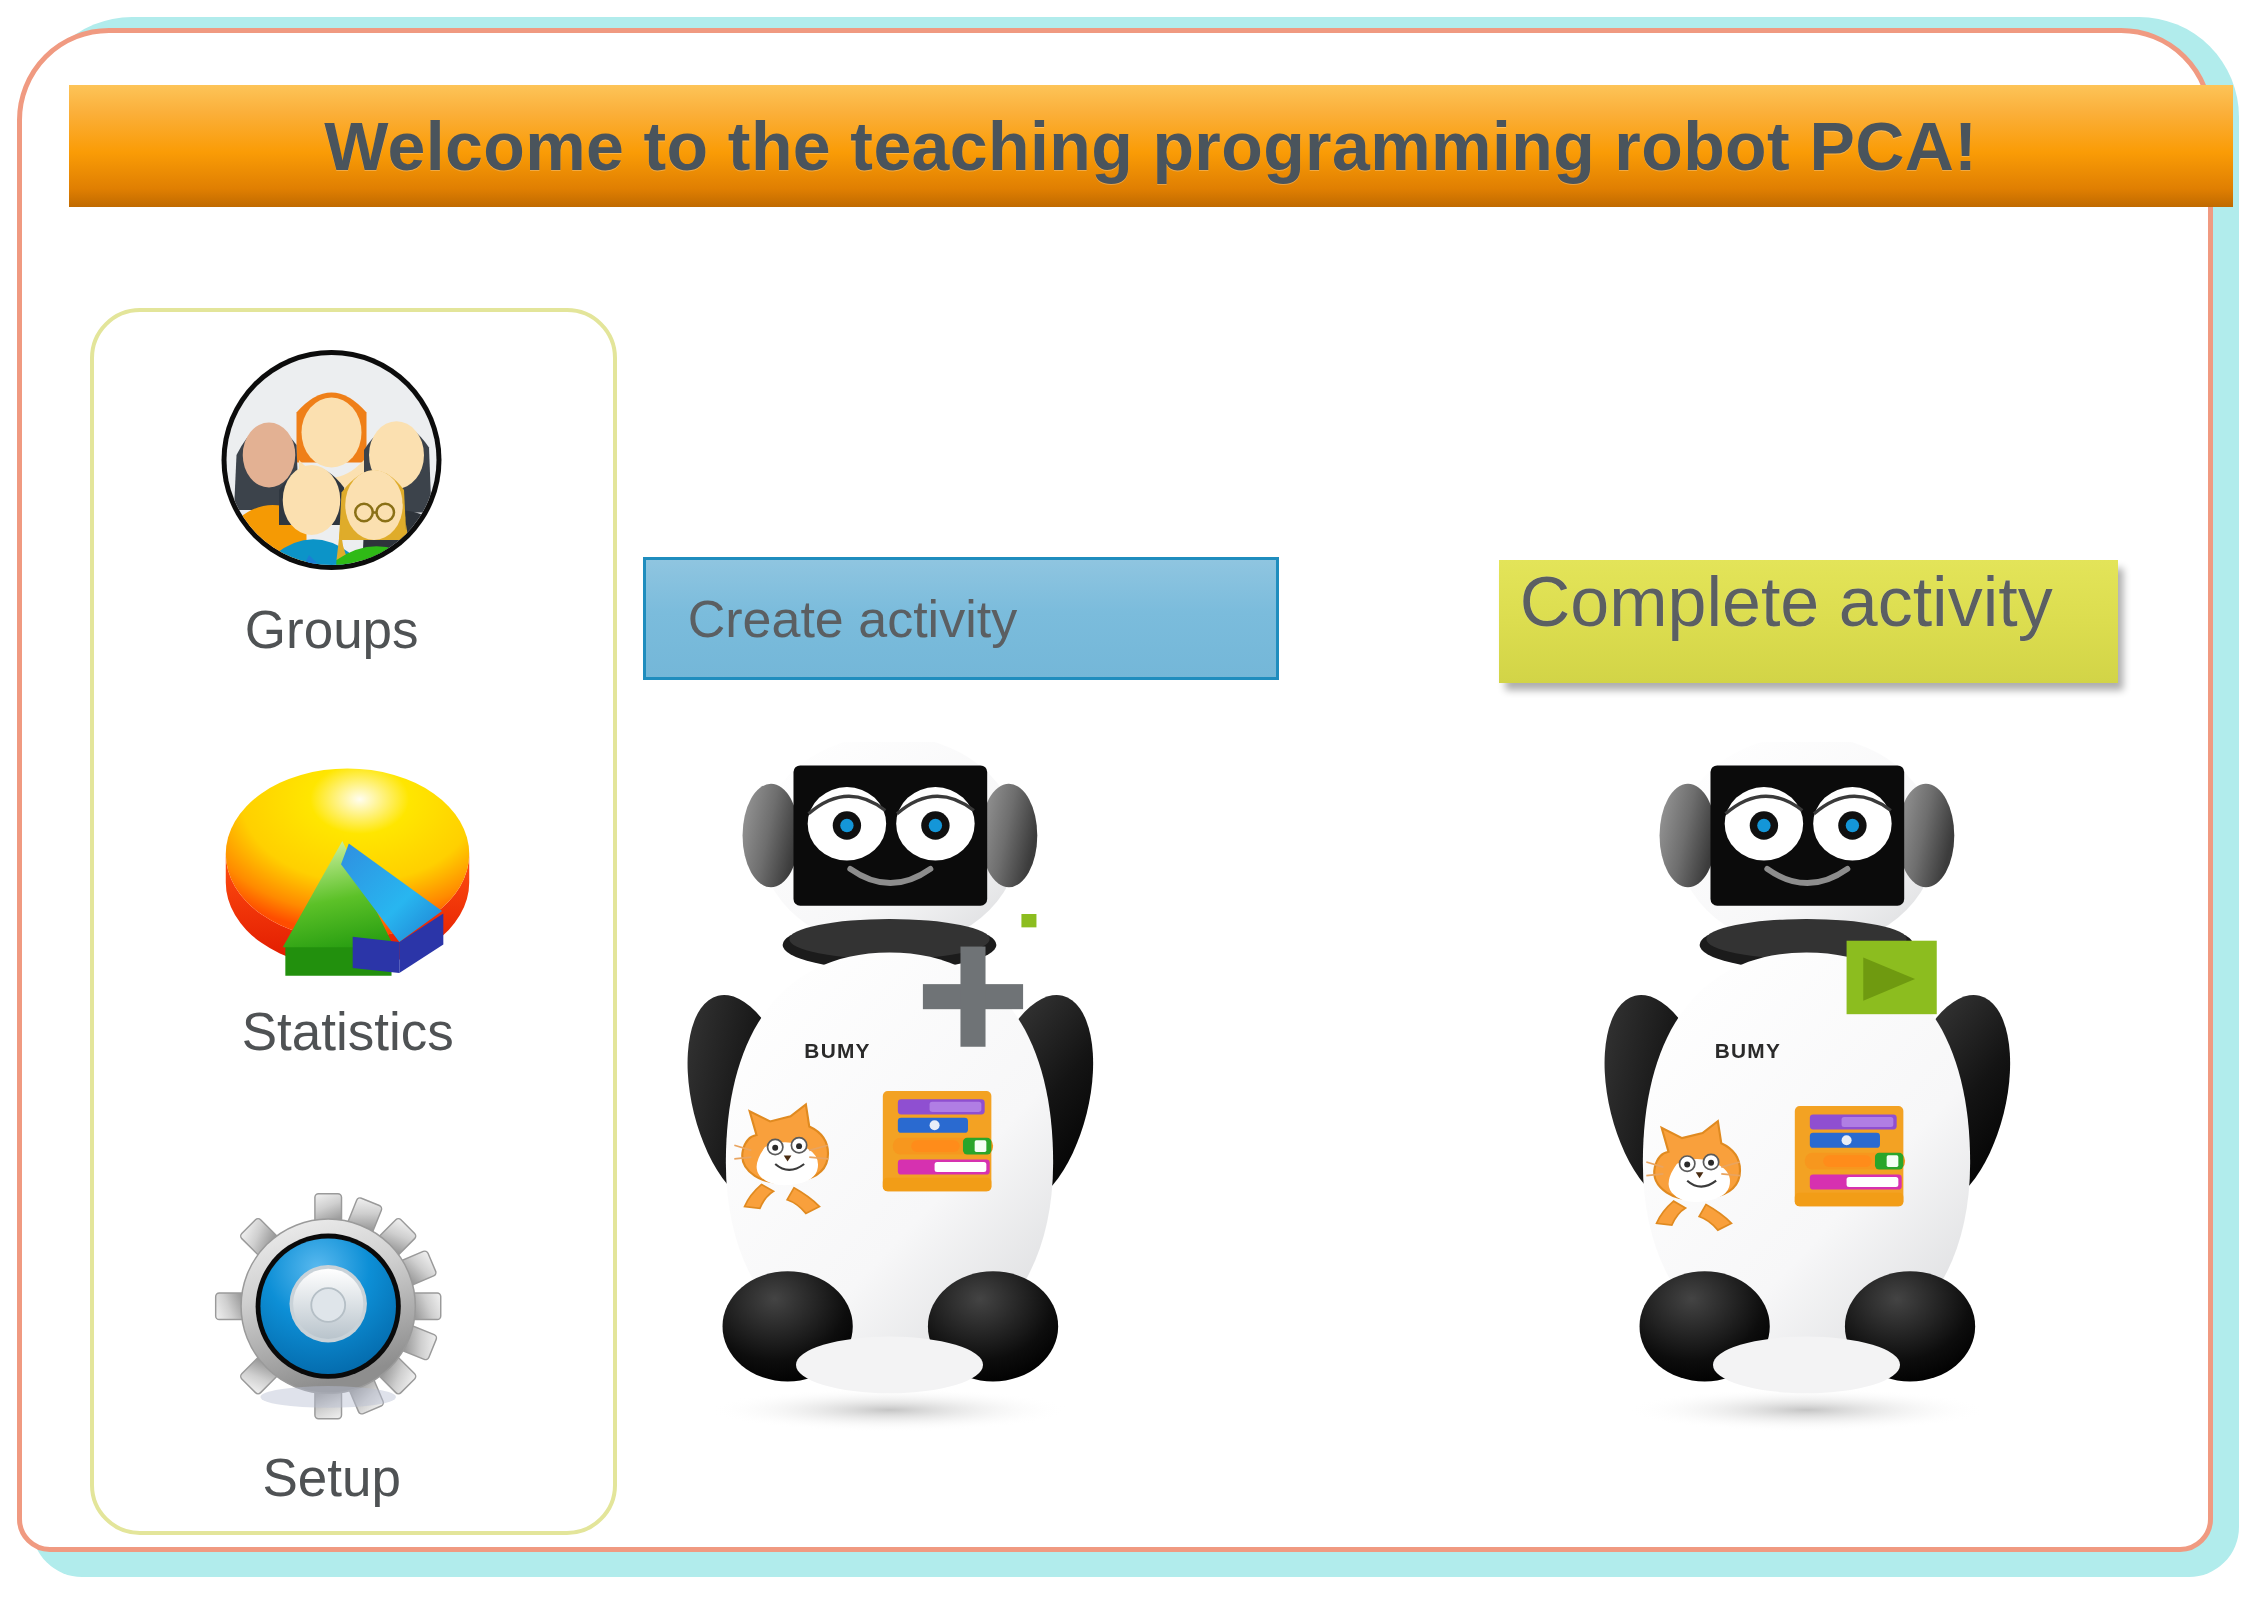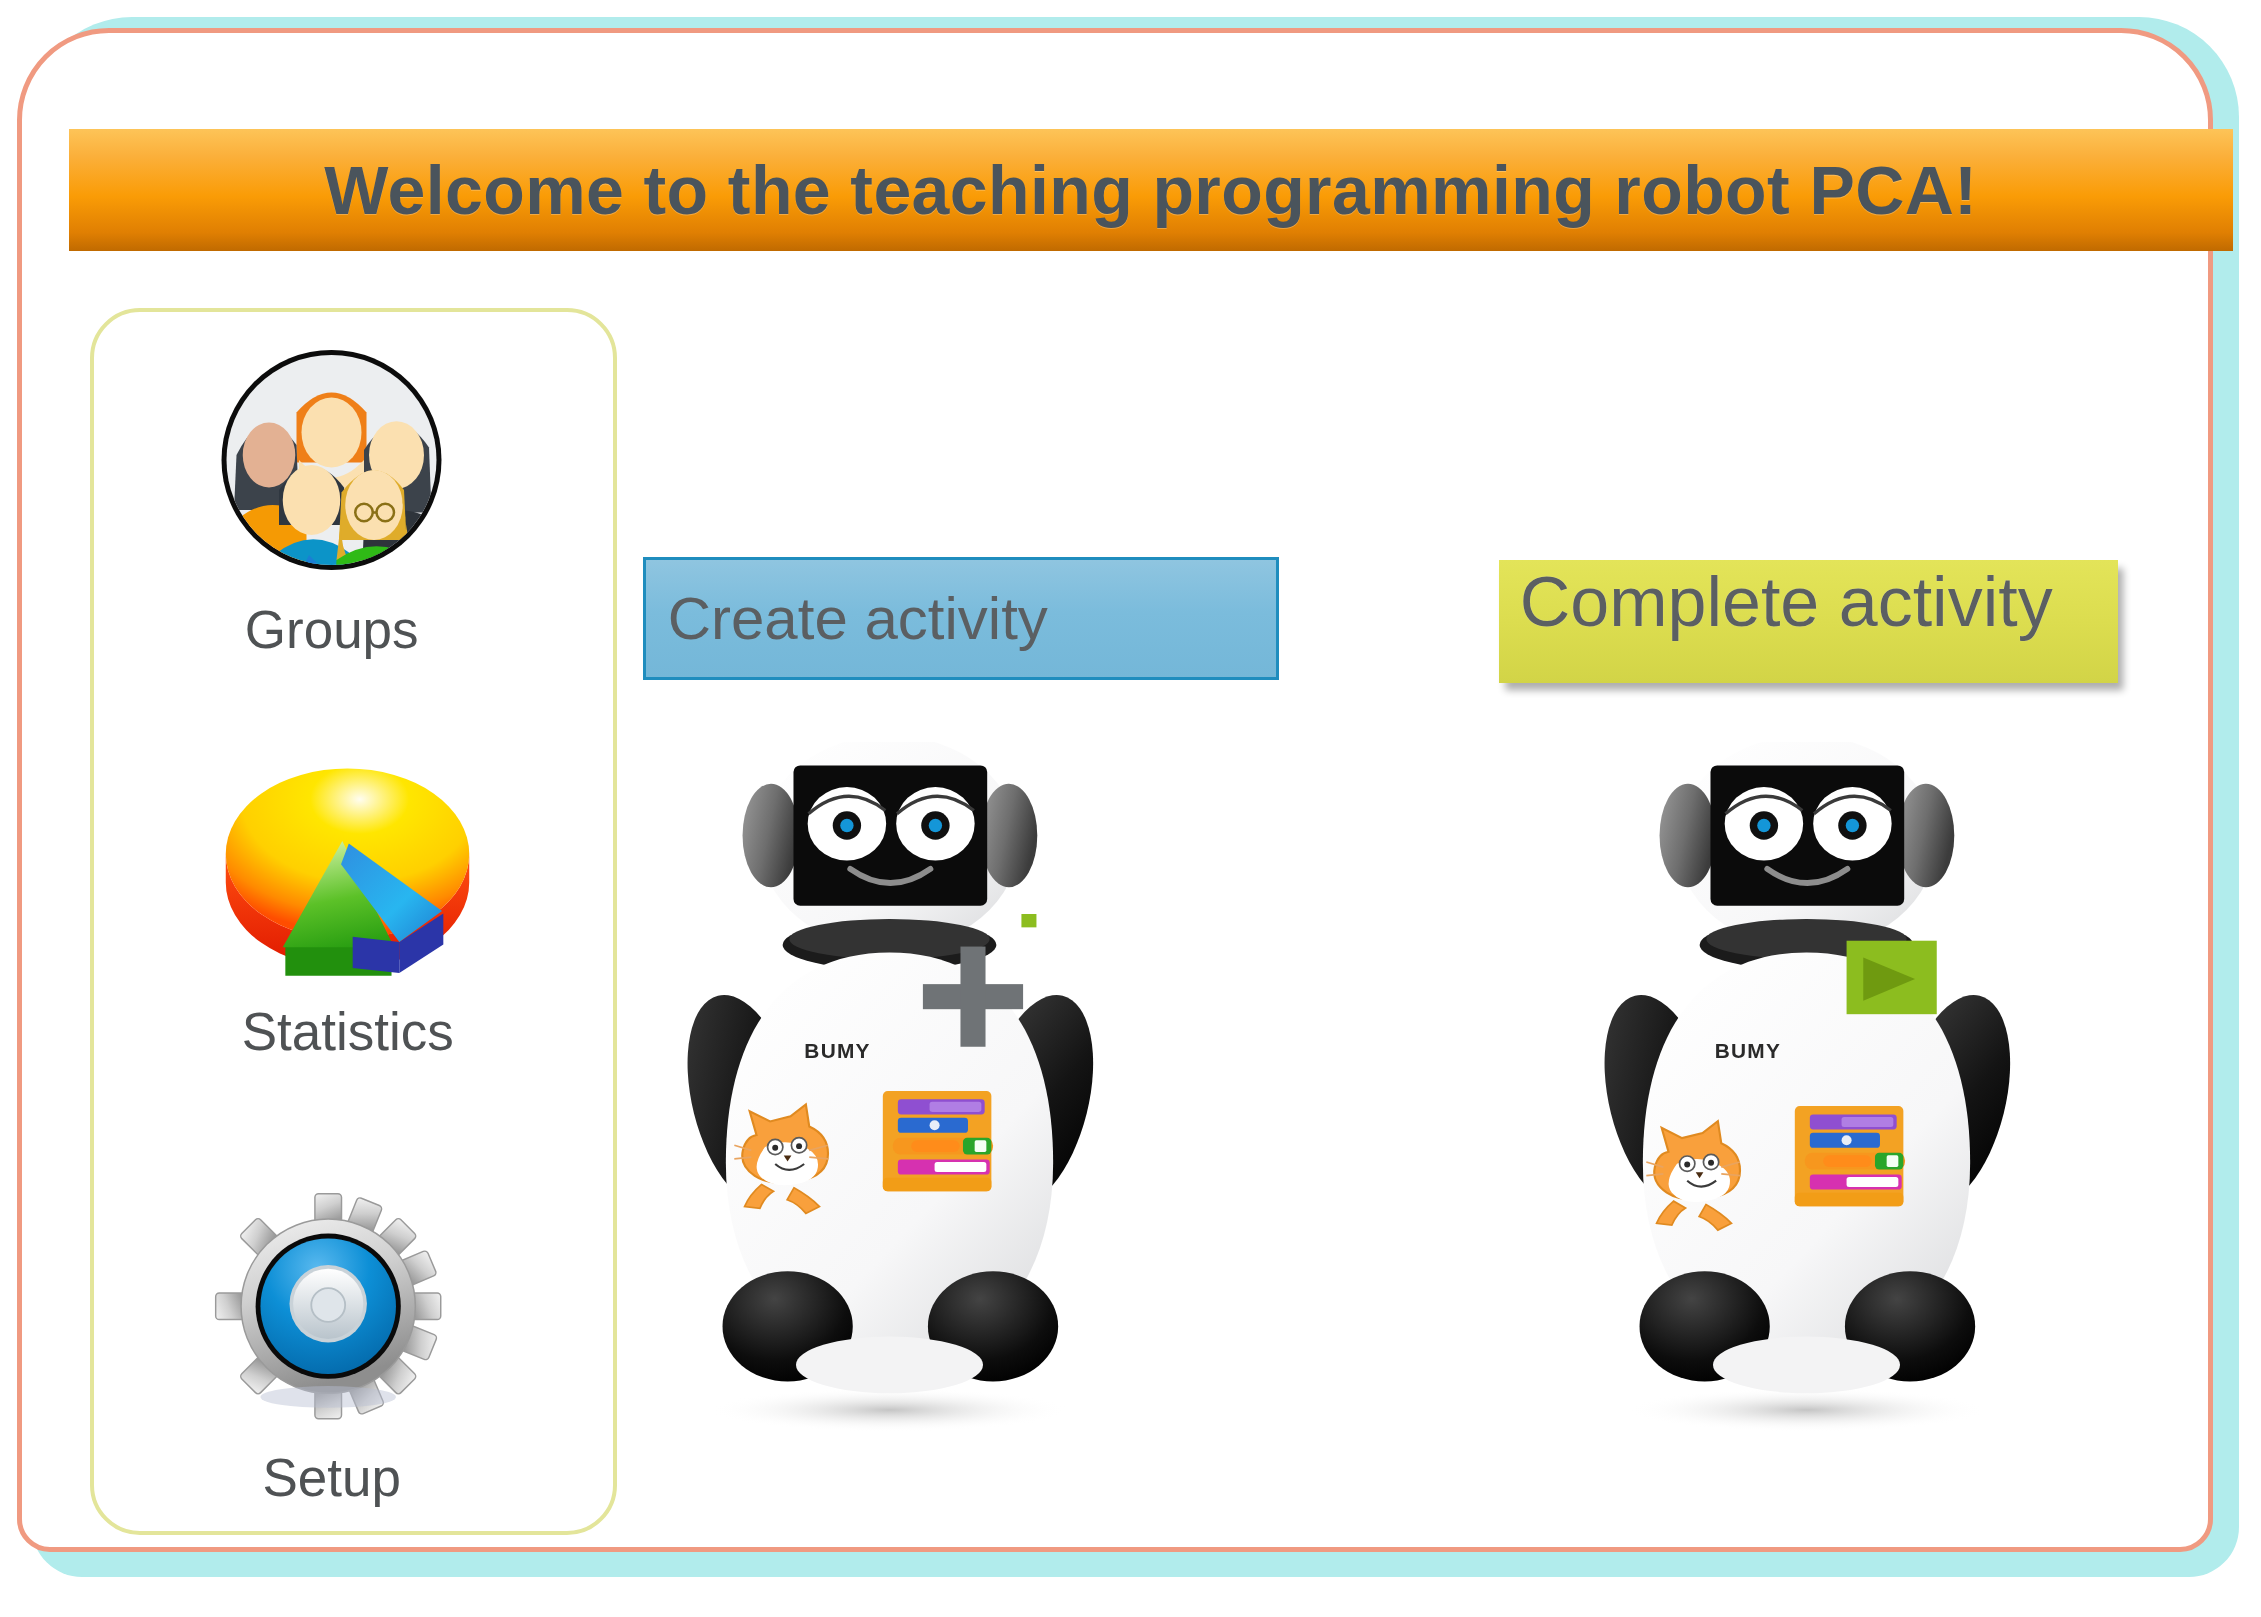--- a/index.html
+++ b/index.html
@@ -30,21 +30,21 @@
     border-radius:92px 92px 33px 33px;
     box-sizing:border-box;
   }
 
   
   #banner{
     position:absolute;
     left:47px; top:52px;
     width:2164px; height:122px;
     background:linear-gradient(to bottom,#fdc458 0%,#fbb03b 22%,#fa9c06 55%,#e07f02 85%,#c06a00 100%);
-    display:flex; align-items:center; justify-content:center;margin-top:44px;
+    display:flex; align-items:center; justify-content:center;
   }
   #banner-title{
     font-size:68px;
     font-weight:bold;
     color:#4a545c;
     letter-spacing:0.4px;
     white-space:nowrap;
     text-shadow:0 0.8px 0 rgba(255,255,255,0.25);
   }
 
@@ -89,22 +89,22 @@
     position:absolute;
     left:621px; top:524px;
     width:636px; height:123px;
     background:linear-gradient(to bottom,#8fc5e0 0%,#7bbcdc 45%,#74b7d8 100%);
     border:3.3px solid #1f8dbe;
     box-sizing:border-box;
     display:flex;align-items:center;
     cursor:pointer;
   }
   #btn-create-label{
-    margin-left:22px;
-    font-size:60px;color:#5b5f62;white-space:nowrap;
+    margin-left:42px;
+    font-size:52px;color:#5b5f62;white-space:nowrap;
   }
 
   #btn-complete{
     position:absolute;
     left:1477px; top:527px;
     width:619px; height:123px;
     background:linear-gradient(to bottom,#e3e459 0%,#dcdd4f 50%,#d2d447 100%);
     box-shadow:5.8px 7.5px 7.5px rgba(0,0,0,0.32);
     cursor:pointer;
   }

